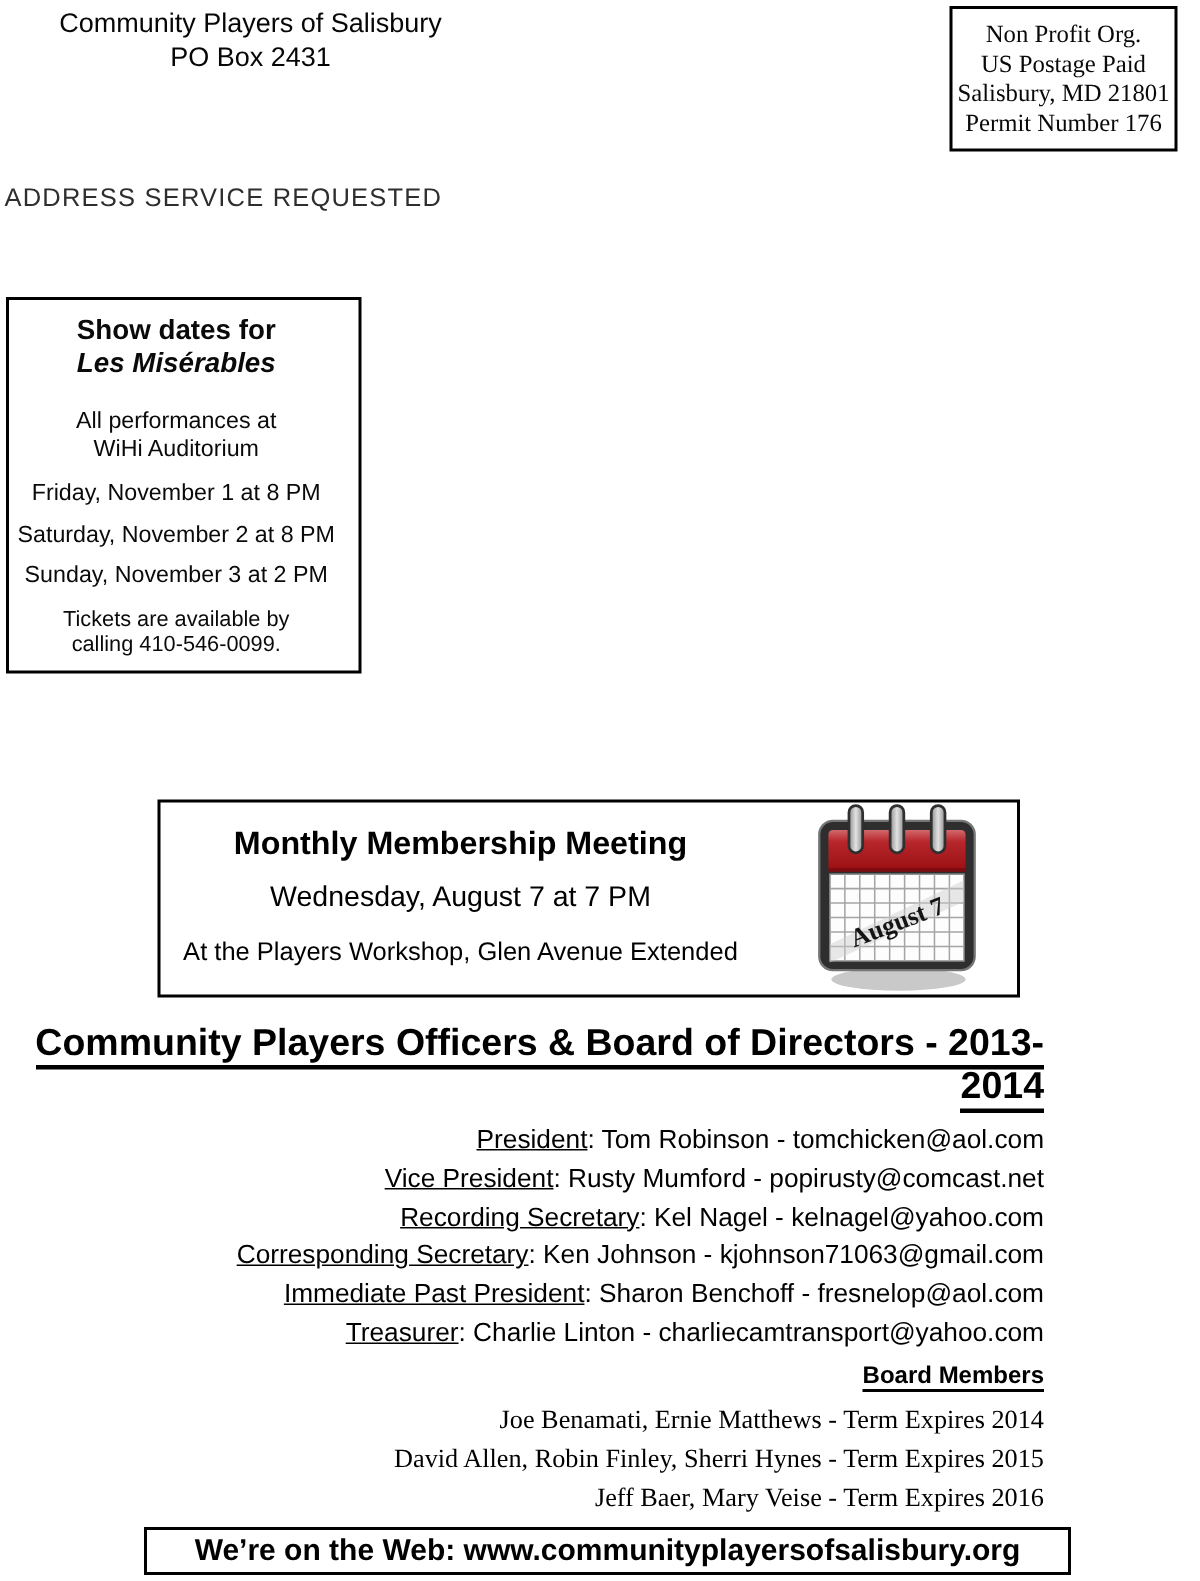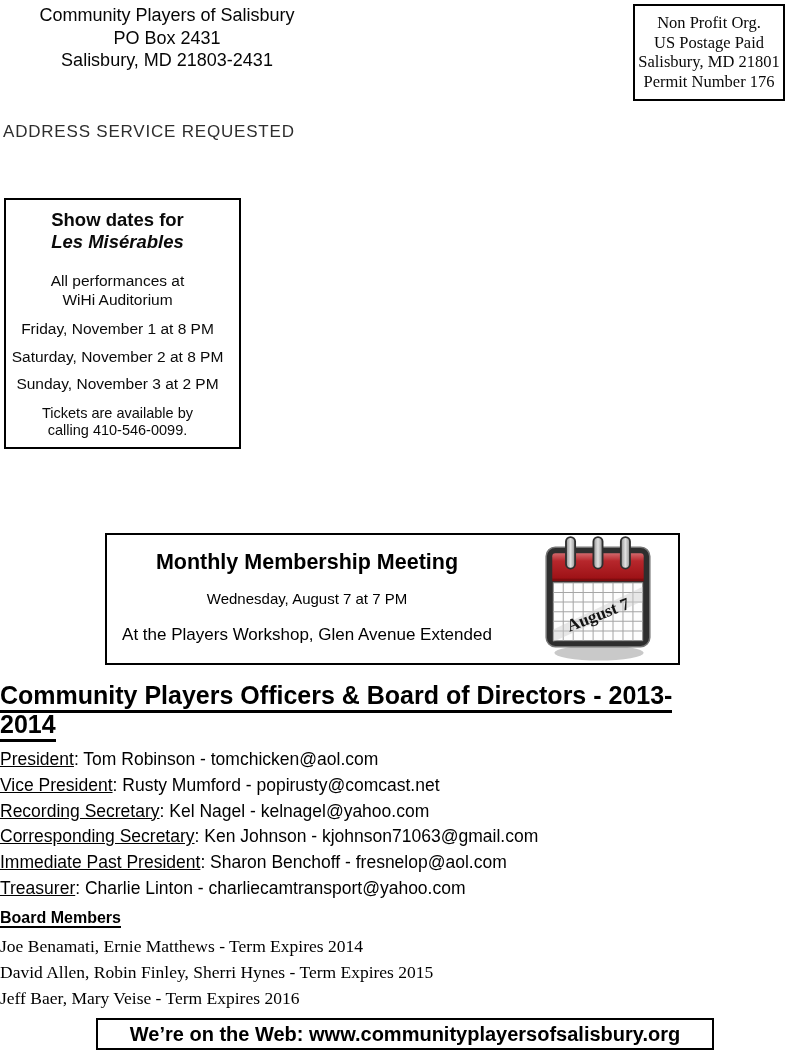--- a/index.html
+++ b/index.html
@@ -55,26 +55,26 @@
   
   .meeting-box {
     left: 105px; top: 533px; width: 575px; height: 132px;
     border: 2px solid #000;
   }
   .mb-text {
     position: absolute; left: 10px; top: 0; width: 380px;
     text-align: center;
   }
   .mb-title { margin-top: 14px; font-size: 21.5px; font-weight: bold; line-height: 26px; }
-  .mb-datetime { margin-top: 13px; font-size: 15px; line-height: 21px; }
+  .mb-datetime { margin-top: 13px; font-size: 19px; line-height: 21px; }
   .mb-location { margin-top: 15px; font-size: 17px; line-height: 21px; }
   .calendar-icon { position: absolute; left: 436px; top: -1px; width: 112px; height: 128px; }
 
   
-  .officers-section { left: 0; top: 681px; width: 696px; text-align: left; }
+  .officers-section { left: 0; top: 681px; width: 696px; text-align: right; }
   .main-heading { font-size: 25px; font-weight: bold; line-height: 29px; }
   .main-heading span { border-bottom: 3px solid #000; padding-bottom: 1px; }
   .officers-list { margin-top: 8px; font-family: Liberation Sans, sans-serif; font-size: 17.5px; }
   .officer-row { line-height: 25.8px; }
   .role-label { text-decoration: underline; }
   .board-heading { margin-top: 4px; font-size: 16px; font-weight: bold; line-height: 24px; }
   .board-heading span { border-bottom: 2px solid #000; padding-bottom: 0px; }
   .board-list { margin-top: 3px; font-family: "Liberation Serif", serif; font-size: 17.5px; }
   .board-row { line-height: 26px; }
 
@@ -87,21 +87,20 @@
   }
 </style>
 </head>
 <body>
 
 <div class="page">
 
   <div class="abs return-address">
     <div>Community Players of Salisbury</div>
     <div>PO Box 2431</div>
-    <div>Salisbury, MD 21803-2431</div>
   </div>
 
   <div class="abs postage-box">
     <div>Non Profit Org.</div>
     <div>US Postage Paid</div>
     <div>Salisbury, MD 21801</div>
     <div>Permit Number 176</div>
   </div>
 
   <div class="abs address-service">ADDRESS SERVICE REQUESTED</div>

